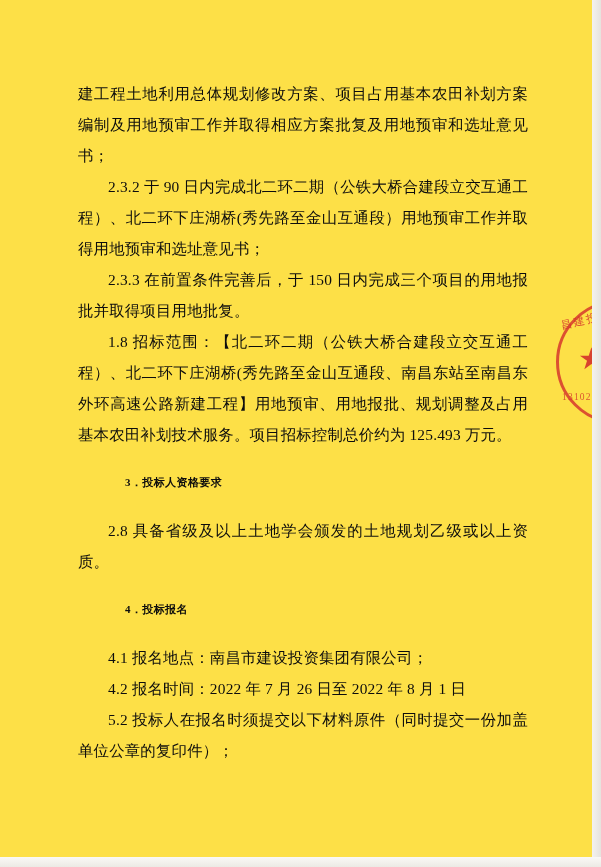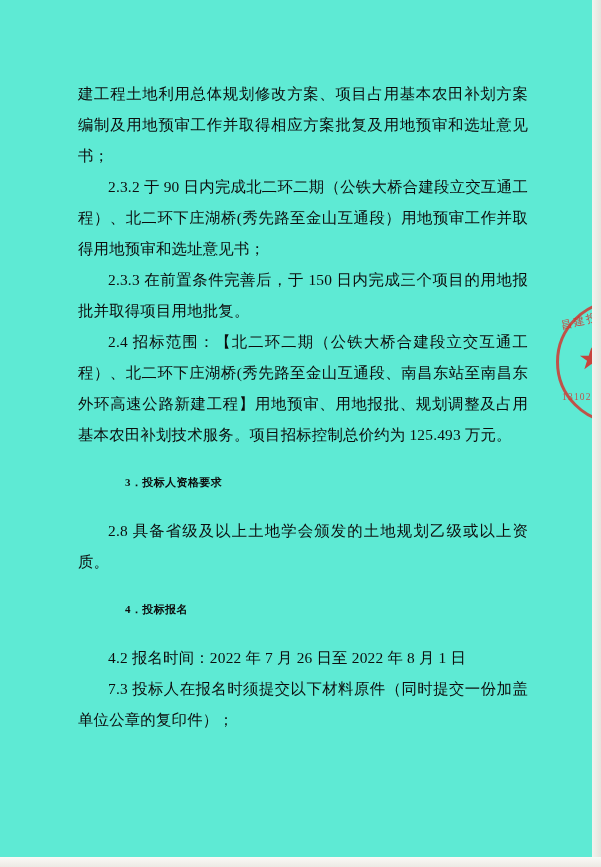--- a/index.html
+++ b/index.html
@@ -13,21 +13,21 @@
     font-family: "Liberation Serif", "DejaVu Serif", serif;
     overflow: hidden;
     position: relative;
   }
   .page {
     position: absolute;
     left: 0;
     top: 0;
     width: 601px;
     height: 867px;
-    background: #5eead4;
+    background: #fde047;
   }
   .content {
     position: absolute;
     left: 78px;
     top: 78px;
     width: 450px;
   }
   .para {
     font-size: 15.4px;
     line-height: 31px;
@@ -116,26 +116,27 @@
 </style>
 </head>
 <body>
 
 <div class="page">
 
   <div class="content">
     <p class="para">建工程土地利用总体规划修改方案、项目占用基本农田补划方案编制及用地预审工作并取得相应方案批复及用地预审和选址意见书；</p>
     <p class="para indent">2.3.2 于 90 日内完成北二环二期（公铁大桥合建段立交互通工程）、北二环下庄湖桥(秀先路至金山互通段）用地预审工作并取得用地预审和选址意见书；</p>
     <p class="para indent">2.3.3 在前置条件完善后，于 150 日内完成三个项目的用地报批并取得项目用地批复。</p>
-    <p class="para indent">2.4 招标范围：【北二环二期（公铁大桥合建段立交互通工程）、北二环下庄湖桥(秀先路至金山互通段、南昌东站至南昌东外环高速公路新建工程】用地预审、用地报批、规划调整及占用基本农田补划技术服务。项目招标控制总价约为 125.493 万元。</p>
+    <p class="para indent">1.8 招标范围：【北二环二期（公铁大桥合建段立交互通工程）、北二环下庄湖桥(秀先路至金山互通段、南昌东站至南昌东外环高速公路新建工程】用地预审、用地报批、规划调整及占用基本农田补划技术服务。项目招标控制总价约为 125.493 万元。</p>
     <p class="heading">3．投标人资格要求</p>
     <p class="para indent">2.8 具备省级及以上土地学会颁发的土地规划乙级或以上资质。</p>
     <p class="heading">4．投标报名</p>
+    <p class="para indent">4.1 报名地点：南昌市建设投资集团有限公司；</p>
     <p class="para indent">4.2 报名时间：2022 年 7 月 26 日至 2022 年 8 月 1 日</p>
-    <p class="para indent">7.3 投标人在报名时须提交以下材料原件（同时提交一份加盖单位公章的复印件）；</p>
+    <p class="para indent">5.2 投标人在报名时须提交以下材料原件（同时提交一份加盖单位公章的复印件）；</p>
   </div>
 
   <div class="seal">
     <div class="seal-ring"></div>
     <div class="seal-top-text">昌建投</div>
     <div class="seal-star">★</div>
     <div class="seal-num">1310201</div>
   </div>
 
   <div class="page-edge"></div>

